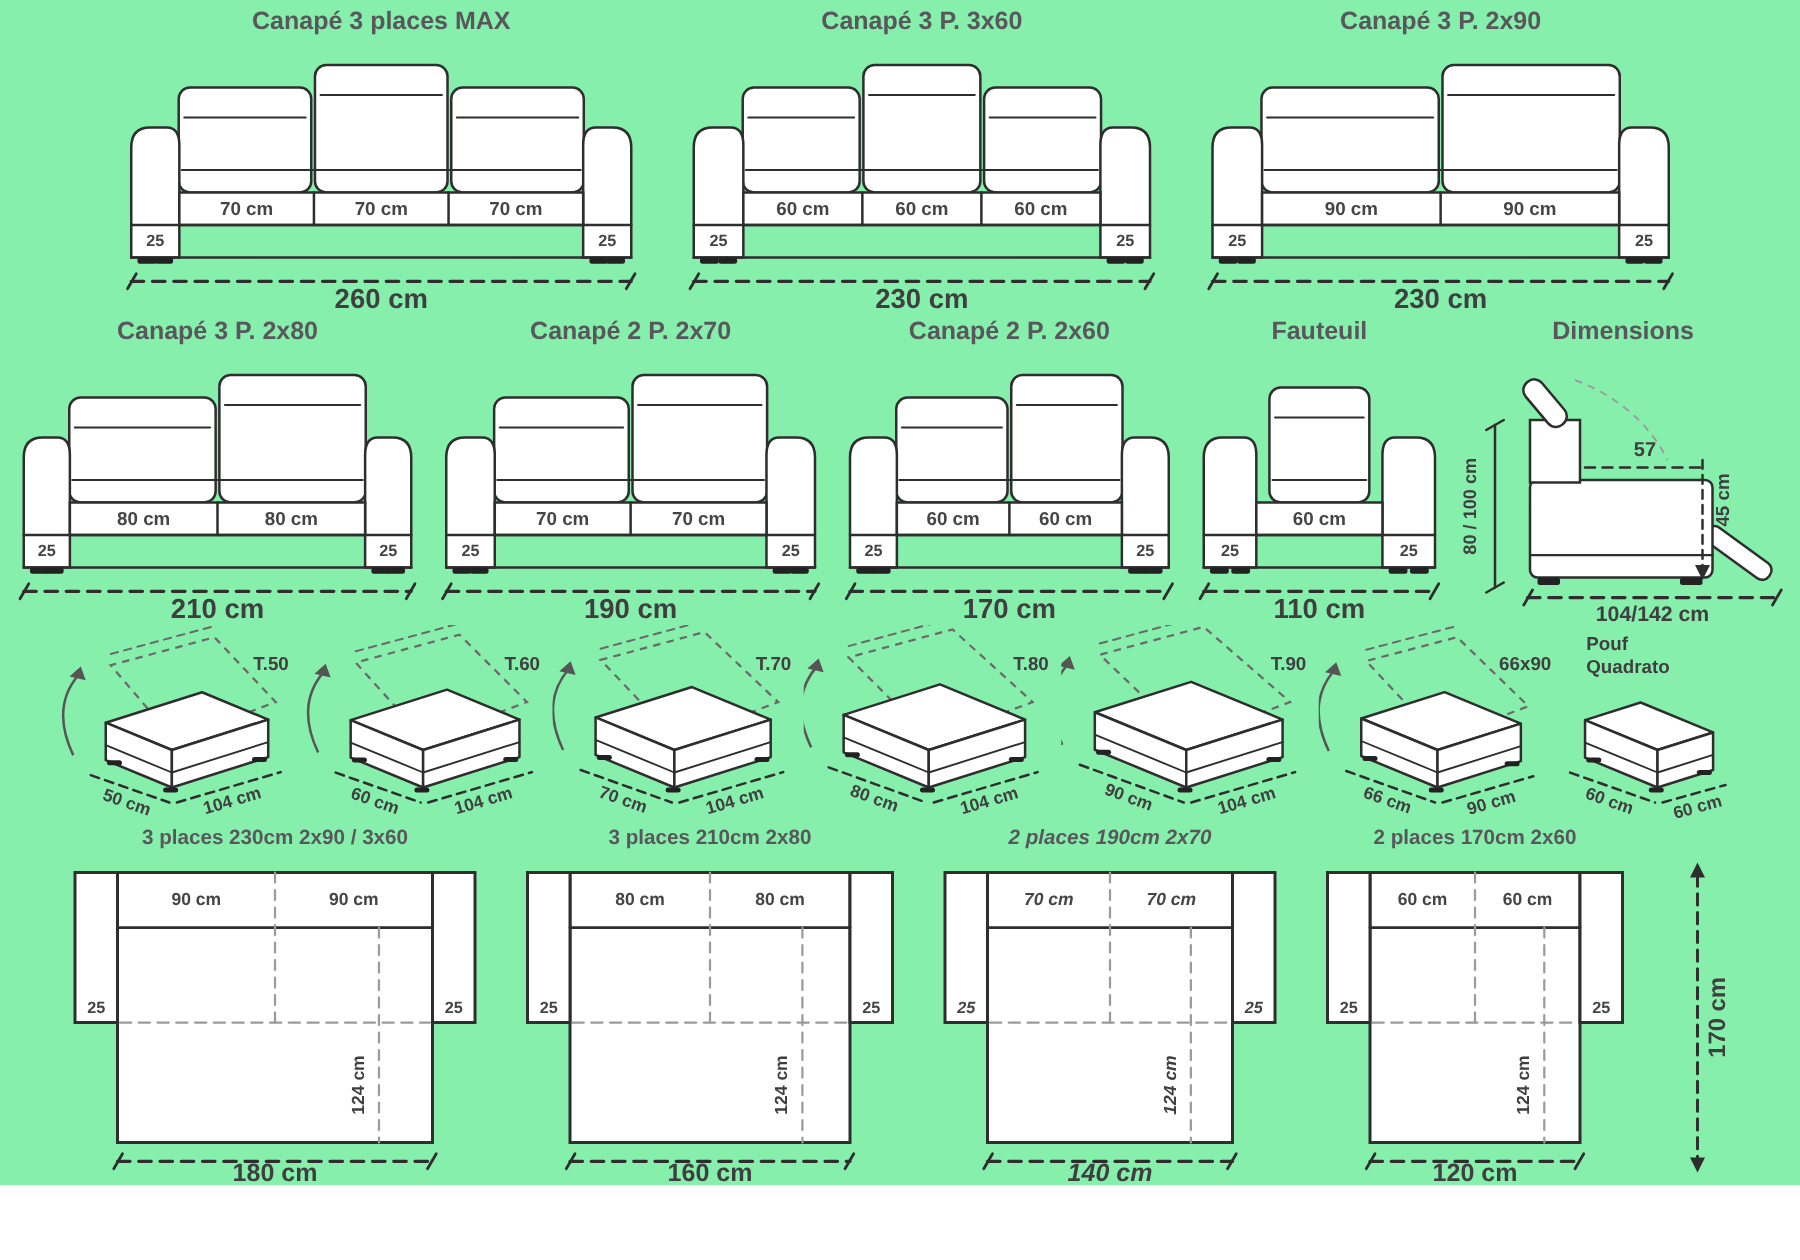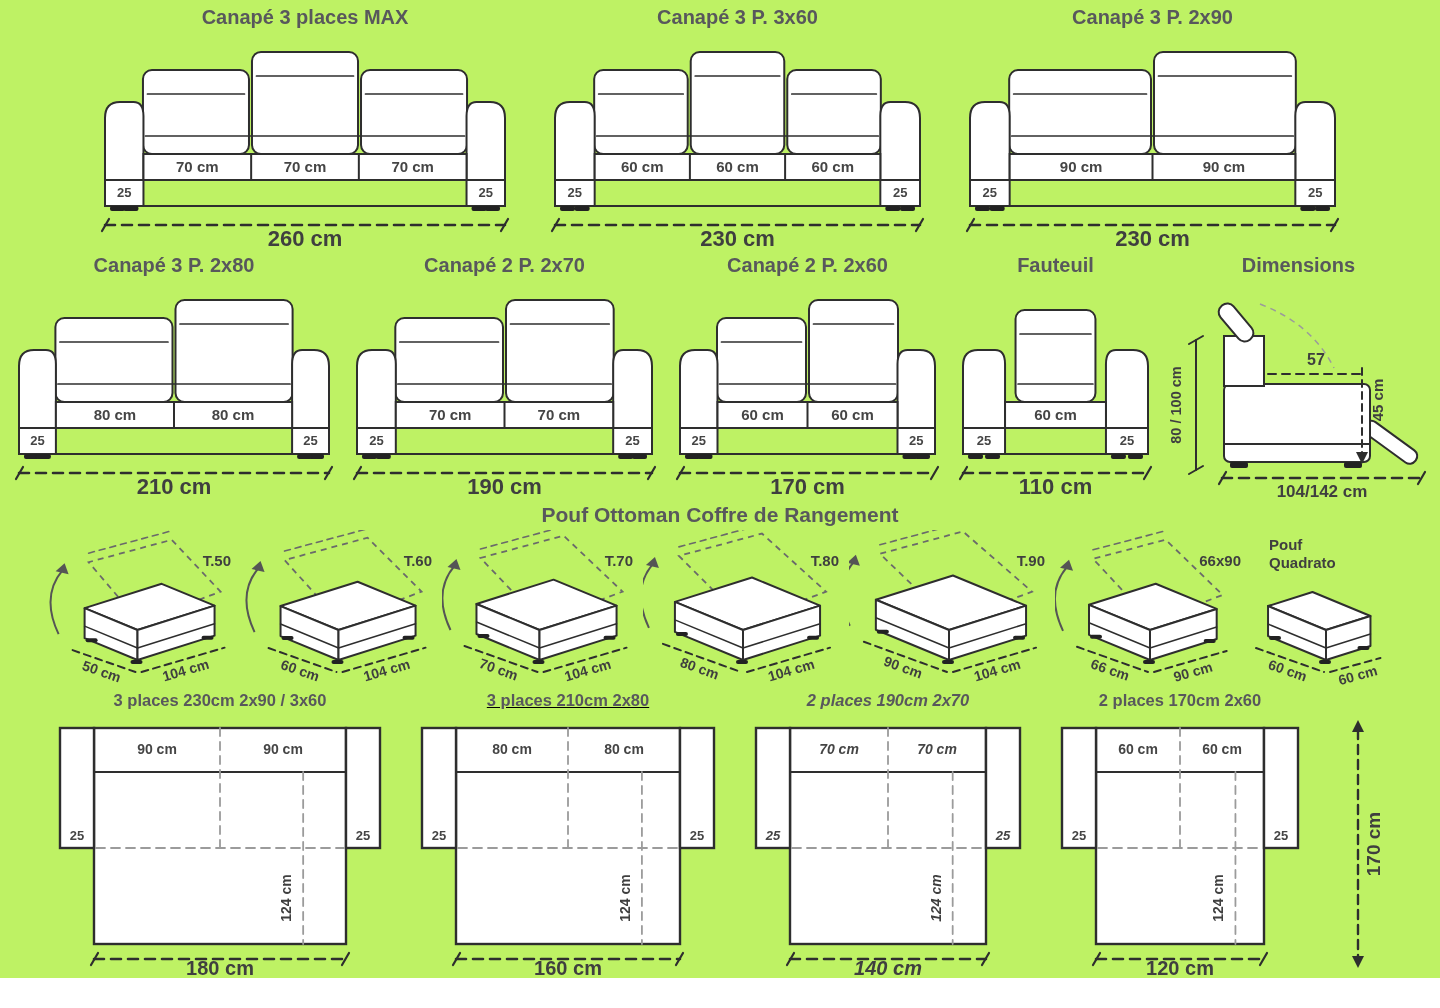--- a/index.html
+++ b/index.html
@@ -1,16 +1,16 @@
 <!DOCTYPE html>
 <html><head>
 <meta charset="utf-8">
 <style>
   html,body{margin:0;padding:0;background:#fff;font-family:"Liberation Sans",sans-serif;}
-  .page{width:1440px;padding-top:4px;background:#bef264;}
+  .page{width:1440px;padding-top:4px;background:#86efac;}
   .row{display:flex;justify-content:center;align-items:flex-start;}
   #sofa-row-1{gap:30px;}
   #sofa-row-2{gap:8px;}
   #pouf-row{gap:6px;}
   #bed-row{gap:26px;}
   .card{display:flex;flex-direction:column;align-items:center;}
   .card-title{text-align:center;font-weight:bold;color:#58585c;font-size:20px;height:26px;line-height:26px;white-space:nowrap;}
   .bed-title{font-size:16.5px;height:24px;line-height:24px;}
   .section-title{text-align:center;font-weight:bold;color:#58585c;font-size:21px;height:30px;line-height:30px;margin:0;}
   svg{display:block;}
@@ -247,21 +247,20 @@
           <line x1="23" y1="66" x2="37" y2="58" stroke="#2e2e2e" stroke-width="2" stroke-linecap="round"></line>
           <line x1="23" y1="196" x2="37" y2="188" stroke="#2e2e2e" stroke-width="2" stroke-linecap="round"></line>
           <text x="0" y="0" font-size="14.5" font-weight="bold" fill="#3f3f3f" text-anchor="middle" font-family="&quot;Liberation Sans&quot;, sans-serif" transform="translate(15,127) rotate(-90)">80 / 100 cm</text>
           <line x1="56" y1="200" x2="256" y2="200" stroke="#2e2e2e" stroke-width="2.6" stroke-linecap="round" stroke-dasharray="10 7"></line>
           <line x1="53" y1="206" x2="60" y2="194" stroke="#2e2e2e" stroke-width="2.2" stroke-linecap="round"></line>
           <line x1="252" y1="206" x2="259" y2="194" stroke="#2e2e2e" stroke-width="2.2" stroke-linecap="round"></line>
           <text x="156" y="219" font-size="17" font-weight="bold" fill="#3f3f3f" text-anchor="middle" font-family="&quot;Liberation Sans&quot;, sans-serif">104/142 cm</text>
         </svg>
       </div>
     </div>
-  <h2 class="section-title">Pouf Ottoman Coffre de Rangement</h2>
   <div class="row" id="pouf-row">
       <div class="card" style="width: 195px;">
         <svg width="195" height="158" viewBox="0 0 195 158">
           <path d="M 99.5,92 L 48.599999999999994,32.150000000000006 L 131.66400000000002,9.814000000000007 L 180.56400000000002,61.664 Z" fill="none" stroke="#6a6a6a" stroke-width="1.8" stroke-dasharray="6 5"></path>
           <line x1="48.599999999999994" y1="23.150000000000006" x2="131.66400000000002" y2="0.8140000000000072" stroke="#6a6a6a" stroke-width="1.6" stroke-linecap="round" stroke-dasharray="6 5"></line>
           <path d="M 18.599999999999994,104.15 Q 0.5999999999999943,66.15 22.599999999999994,40.150000000000006" fill="none" stroke="#555" stroke-width="2"></path>
           <polygon points="24.599999999999994,33.150000000000006 15.599999999999994,41.150000000000006 28.599999999999994,44.150000000000006" fill="#555"></polygon>
           <path d="M 97.5,100 L 174.56400000000002,75.664 L 121.66400000000002,53.81400000000001 L 44.599999999999994,78.15 Z" fill="#fff" stroke="#2e2e2e" stroke-width="2" stroke-linejoin="round"></path>
           <path d="M 44.599999999999994,78.15 L 97.5,100 L 97.5,130 L 44.599999999999994,108.15 Z" fill="#fff" stroke="#2e2e2e" stroke-width="2" stroke-linejoin="round"></path>
           <path d="M 97.5,100 L 174.56400000000002,75.664 L 174.56400000000002,105.664 L 97.5,130 Z" fill="#fff" stroke="#2e2e2e" stroke-width="2" stroke-linejoin="round"></path>
@@ -416,21 +415,21 @@
           <line x1="251.15999999999997" y1="60" x2="251.15999999999997" y2="232" stroke="#9b9b9b" stroke-width="1.8" stroke-linecap="round" stroke-dasharray="8 6"></line>
           <text x="0" y="0" font-size="14" font-weight="bold" fill="#3f3f3f" text-anchor="middle" font-family="&quot;Liberation Sans&quot;, sans-serif" transform="translate(239.15999999999997,186) rotate(-90)">124 cm</text>
           <text x="25" y="128" font-size="13" font-weight="bold" fill="#454545" text-anchor="middle" font-family="&quot;Liberation Sans&quot;, sans-serif">25</text>
           <text x="311" y="128" font-size="13" font-weight="bold" fill="#454545" text-anchor="middle" font-family="&quot;Liberation Sans&quot;, sans-serif">25</text>
           <line x1="42" y1="247" x2="294" y2="247" stroke="#2e2e2e" stroke-width="2.6" stroke-linecap="round" stroke-dasharray="10 7"></line>
           <line x1="39" y1="253" x2="46" y2="241" stroke="#2e2e2e" stroke-width="2.2" stroke-linecap="round"></line>
           <line x1="290" y1="253" x2="297" y2="241" stroke="#2e2e2e" stroke-width="2.2" stroke-linecap="round"></line>
           <text x="168" y="263" font-size="20" font-weight="bold" fill="#3f3f3f" text-anchor="middle" font-family="&quot;Liberation Sans&quot;, sans-serif">180 cm</text>
         </svg>
       </div>
-      <div class="card" style="width: 308px; text-decoration: underline;">
+      <div class="card" style="width: 308px;">
         <div class="card-title bed-title">3 places 210cm 2x80</div>
         <svg width="308" height="266" viewBox="0 0 308 266">
           <rect x="42" y="16" width="224" height="216" fill="#fff" stroke="#2e2e2e" stroke-width="2.4"></rect>
           <rect x="8" y="16" width="34" height="120" fill="#fff" stroke="#2e2e2e" stroke-width="2.4"></rect>
           <rect x="266" y="16" width="34" height="120" fill="#fff" stroke="#2e2e2e" stroke-width="2.4"></rect>
           <line x1="42" y1="60" x2="266" y2="60" stroke="#2e2e2e" stroke-width="2.2" stroke-linecap="round"></line>
           <text x="98" y="42" font-size="14" font-weight="bold" fill="#454545" text-anchor="middle" font-family="&quot;Liberation Sans&quot;, sans-serif">80 cm</text>
           <text x="210" y="42" font-size="14" font-weight="bold" fill="#454545" text-anchor="middle" font-family="&quot;Liberation Sans&quot;, sans-serif">80 cm</text>
           <line x1="154" y1="16" x2="154" y2="136" stroke="#9b9b9b" stroke-width="1.8" stroke-linecap="round" stroke-dasharray="8 6"></line>
           <line x1="44" y1="136" x2="264" y2="136" stroke="#9b9b9b" stroke-width="1.8" stroke-linecap="round" stroke-dasharray="9 6"></line>

